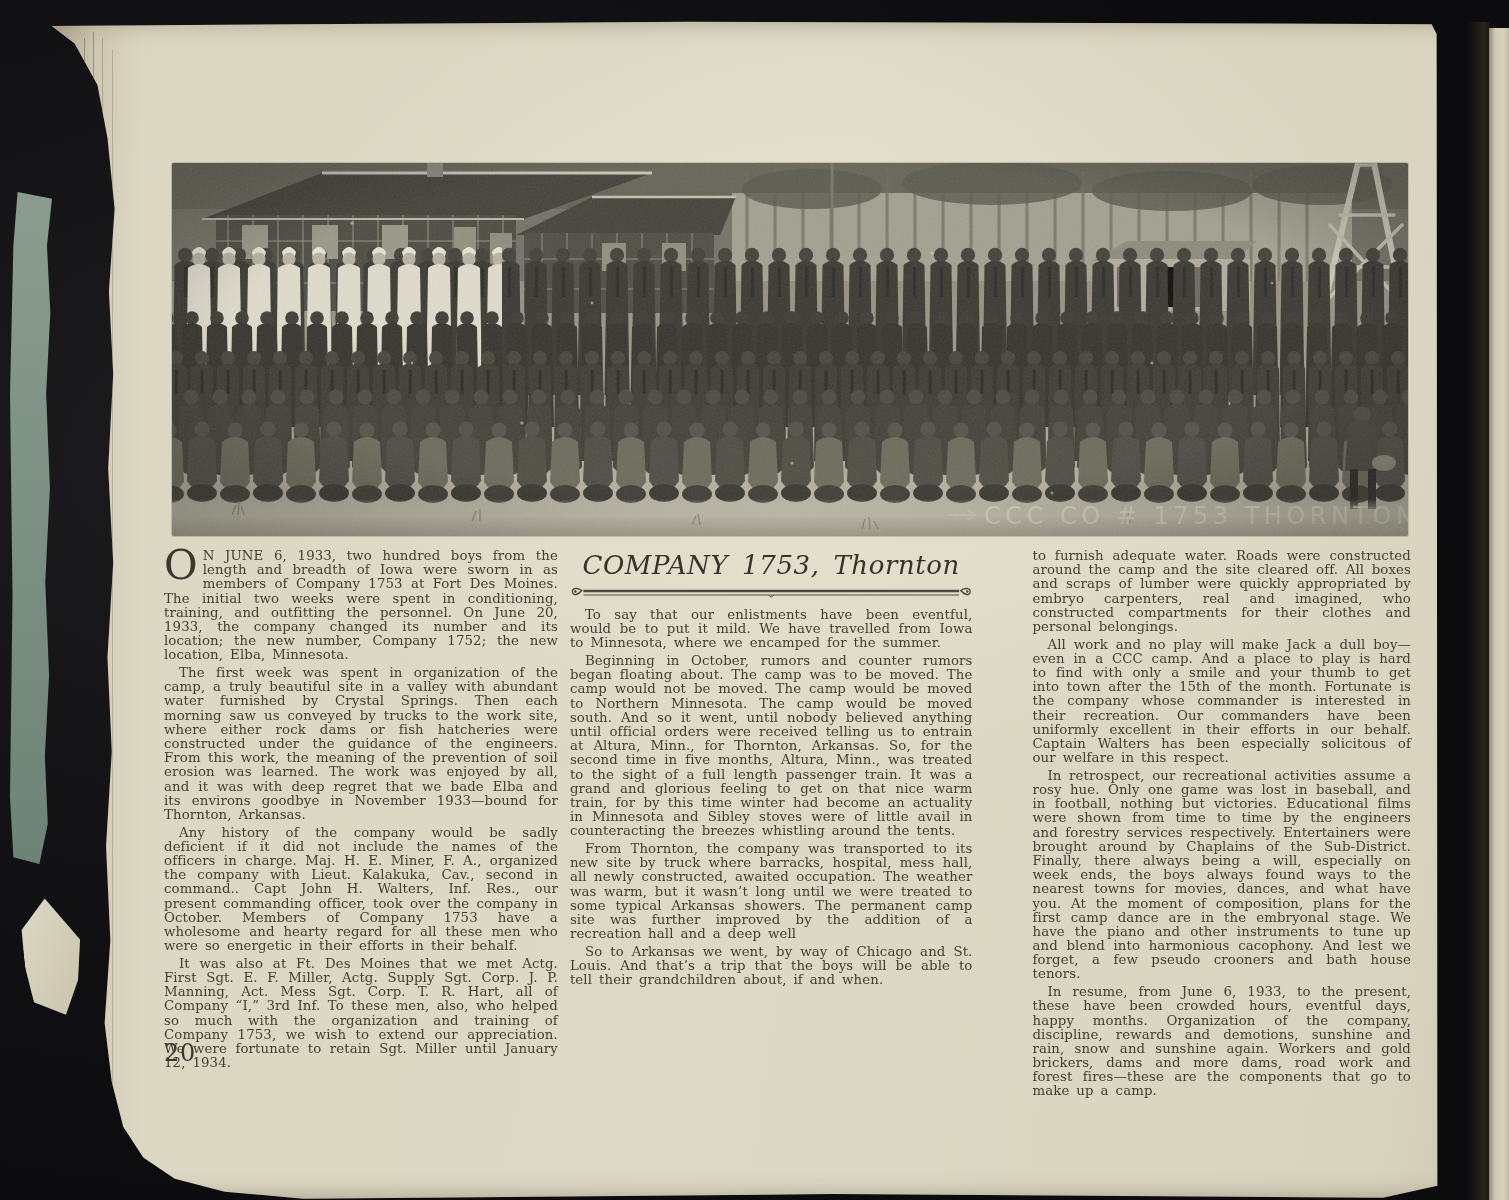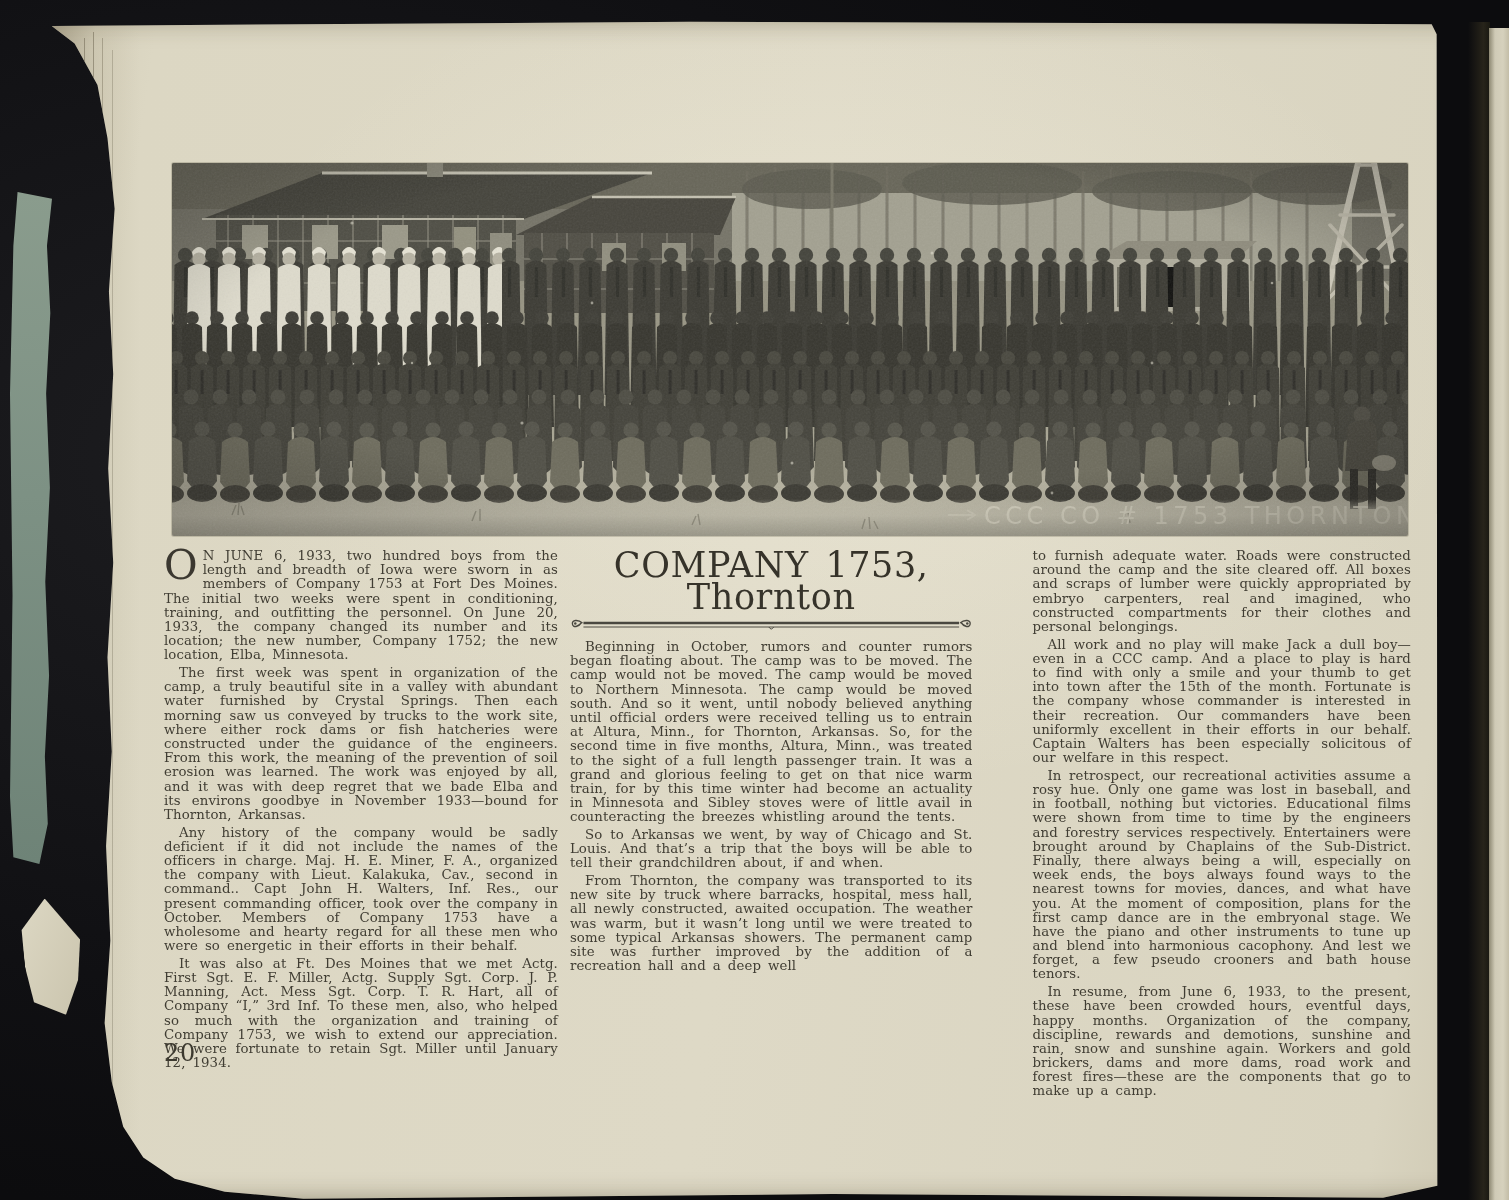--- a/index.html
+++ b/index.html
@@ -60,22 +60,22 @@
   .col-left{width:410px;}
   .col-center{width:419px;}
   .col-right{width:394px;margin-left:48px;}
   .col p{margin:0 0 3.5px;text-indent:15px;}
   .col p.no-indent{text-indent:0;}
   .dropcap{
     float:left;font-size:41px;line-height:29px;padding:2px 5px 0 0;
     color:#3b3830;font-family:"DejaVu Serif",serif;
   }
   .headline{
-    margin:0 0 4px;font-size:35px;line-height:32px;font-weight:400;
-    text-align:center;letter-spacing:.6px;word-spacing:5px;color:#36332a;text-indent:0;
+    margin:0 0 4px;font-size:26px;line-height:32px;font-weight:400;
+    text-align:center;letter-spacing:.6px;word-spacing:5px;color:#36332a;text-indent:0;font-style:italic;
   }
   .rule{height:15px;margin:0 0 8px;}
   .rule svg{width:100%;height:100%;display:block;}
   .folio{
     position:absolute;left:118px;top:1019px;font-size:24px;letter-spacing:.8px;color:#3c392f;
   }
   
   .gutter{
     position:absolute;left:1468px;top:22px;width:22px;height:1178px;z-index:3;
     background:linear-gradient(90deg, rgba(62,56,40,0), rgba(44,40,28,.85) 70%, #191811 100%);
@@ -265,23 +265,24 @@
           <svg viewBox="0 0 419 15" preserveAspectRatio="none">
             <path d="M14,6 H405" stroke="#4a4840" stroke-width="2.4" fill="none"></path>
             <path d="M14,10 H405" stroke="#4a4840" stroke-width="1" fill="none"></path>
             <path d="M13,6 C8,2 2,3 2.5,7 C3,11 9,10 12,5.5" stroke="#4a4840" stroke-width="1.4" fill="none"></path>
             <circle cx="5.5" cy="6.5" r="1.3" fill="#4a4840"></circle>
             <path d="M406,6 C411,2 417,3 416.5,7 C416,11 410,10 407,5.5" stroke="#4a4840" stroke-width="1.4" fill="none"></path>
             <circle cx="413.5" cy="6.5" r="1.3" fill="#4a4840"></circle>
             <path d="M207,10 q2.5,4 5,0" stroke="#4a4840" stroke-width="1" fill="none"></path>
           </svg>
         </div>
+        <p>To say that our enlistments have been eventful, would be to put it mild.  We have travelled from Iowa to Minnesota, where we encamped for the summer.</p>
         <p>Beginning in October, rumors and counter rumors began floating about.  The camp was to be moved.  The camp would not be moved.  The camp would be moved to Northern Minnesota.  The camp would be moved south.  And so it went, until nobody believed anything until official orders were received telling us to entrain at Altura, Minn., for Thornton, Arkansas.  So, for the second time in five months, Altura, Minn., was treated to the sight of a full length passenger train.  It was a grand and glorious feeling to get on that nice warm train, for by this time winter had become an actuality in Minnesota and Sibley stoves were of little avail in counteracting the breezes whistling around the tents.</p>
+        <p>From Thornton, the company was transported to its new site by truck where barracks, hospital, mess hall, all newly constructed, awaited occupation.  The weather was warm, but it wasn’t long until we were treated to some typical Arkansas showers.  The permanent camp site was further improved by the addition of a recreation hall and a deep well</p>
         <p>So to Arkansas we went, by way of Chicago and St. Louis. And that’s a trip that the boys will be able to tell their grandchildren about, if and when.</p>
-        <p>From Thornton, the company was transported to its new site by truck where barracks, hospital, mess hall, all newly constructed, awaited occupation.  The weather was warm, but it wasn’t long until we were treated to some typical Arkansas showers.  The permanent camp site was further improved by the addition of a recreation hall and a deep well</p>
       </div>
 
       <div class="col col-right">
         <p class="no-indent">to furnish adequate water.  Roads were constructed around the camp and the site cleared off.  All boxes and scraps of lumber were quickly appropriated by embryo carpenters, real and imagined, who constructed compartments for their clothes and personal belongings.</p>
         <p>All work and no play will make Jack a dull boy—even in a CCC camp.  And a place to play is hard to find with only a smile and your thumb to get into town after the 15th of the month.  Fortunate is the company whose commander is interested in their recreation.  Our commanders have been uniformly excellent in their efforts in our behalf.  Captain Walters has been especially solicitous of our welfare in this respect.</p>
         <p>In retrospect, our recreational activities assume a rosy hue.  Only one game was lost in baseball, and in football, nothing but victories.  Educational films were shown from time to time by the engineers and forestry services respectively.  Entertainers were brought around by Chaplains of the Sub-District.  Finally, there always being a will, especially on week ends, the boys always found ways to the nearest towns for movies, dances, and what have you.  At the moment of composition, plans for the first camp dance are in the embryonal stage.  We have the piano and other instruments to tune up and blend into harmonious cacophony. And lest we forget, a few pseudo crooners and bath house tenors.</p>
         <p>In resume, from June 6, 1933, to the present, these have been crowded hours, eventful days, happy months.  Organization of the company, discipline, rewards and demotions, sunshine and rain, snow and sunshine again.  Workers and gold brickers, dams and more dams, road work and forest fires—these are the components that go to make up a camp.</p>
       </div>
 
     </div>

